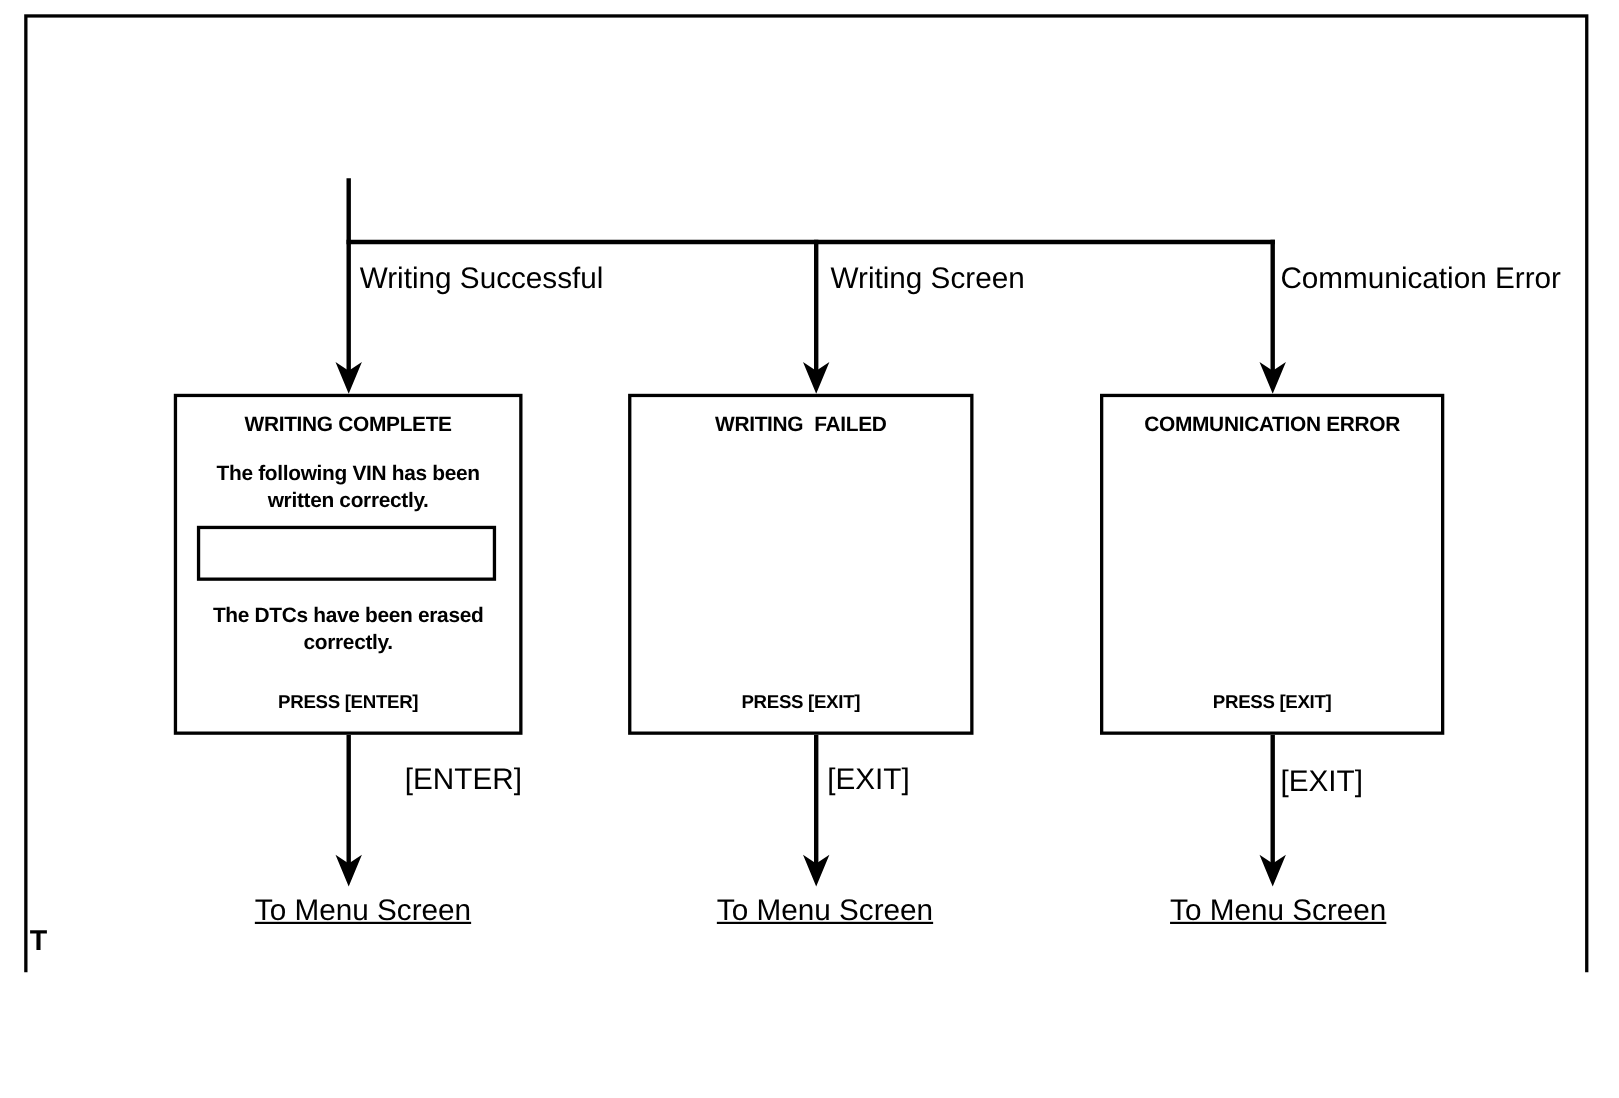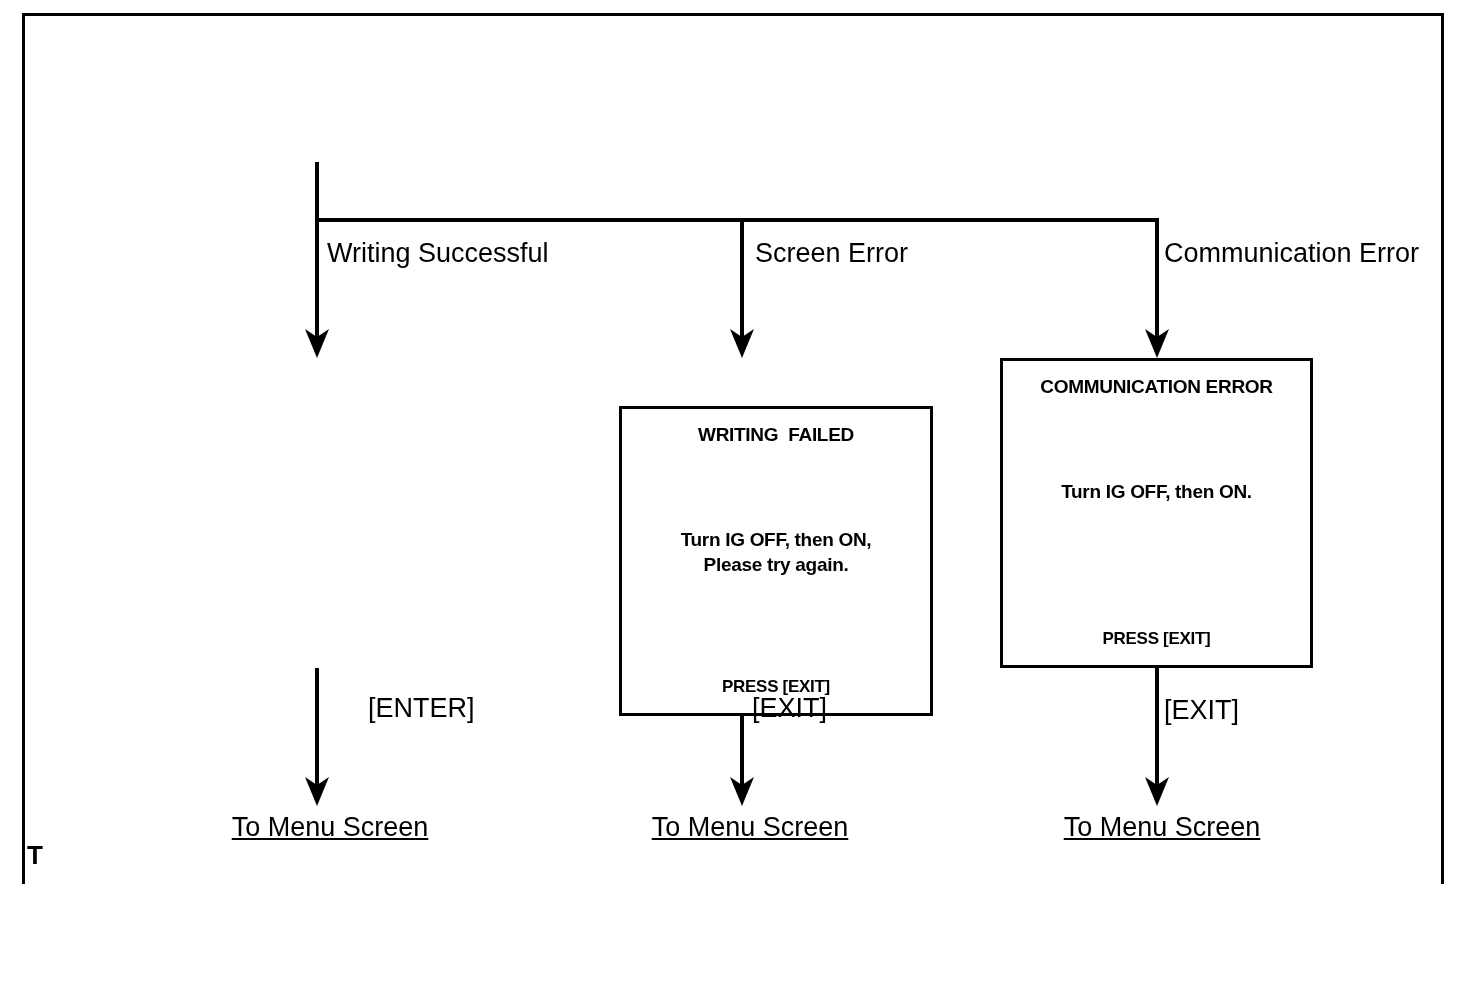--- a/index.html
+++ b/index.html
@@ -34,21 +34,21 @@
   .branch-label.b2 { left: 755px; top: 238px; }
   .branch-label.b3 { left: 1164px; top: 238px; }
   .screen-box {
     position: absolute;
     top: 358px;
     height: 310px;
     border: 3px solid #000000;
     background: #ffffff;
   }
   .screen-box.s1 { left: 158px; width: 317px; }
-  .screen-box.s2 { left: 619px; width: 314px; margin-top: 48px; }
+  .screen-box.s2 { left: 571px; width: 314px; }
   .screen-box.s3 { left: 1000px; width: 313px; }
   .box-title {
     position: absolute;
     top: 15px; left: 0; right: 0;
     text-align: center;
     font-weight: bold;
     font-size: 19px;
     letter-spacing: -0.3px;
     white-space: pre-wrap;
   }
@@ -140,34 +140,40 @@
 
     <line x1="317" y1="668" x2="317" y2="788" stroke="#000" stroke-width="4"></line>
     <line x1="742" y1="668" x2="742" y2="788" stroke="#000" stroke-width="4"></line>
     <line x1="1157" y1="668" x2="1157" y2="788" stroke="#000" stroke-width="4"></line>
     <polygon points="305,777 317,785 329,777 317,806" fill="#000"></polygon>
     <polygon points="730,777 742,785 754,777 742,806" fill="#000"></polygon>
     <polygon points="1145,777 1157,785 1169,777 1157,806" fill="#000"></polygon>
   </svg>
 
   <div class="branch-label b1">Writing Successful</div>
-  <div class="branch-label b2">Screen Error</div>
+  <div class="branch-label b2">Writing Screen</div>
   <div class="branch-label b3">Communication Error</div>
 
+  <div class="screen-box s1">
+    <div class="box-title">WRITING COMPLETE</div>
+    <div class="box-msg msg-vin-top">The following VIN has been
+written correctly.</div>
+    <div class="vin-field"></div>
+    <div class="box-msg msg-vin-bottom">The DTCs have been erased
+correctly.</div>
+    <div class="box-press">PRESS [ENTER]</div>
+  </div>
 
   <div class="screen-box s2">
     <div class="box-title">WRITING  FAILED</div>
-    <div class="box-msg msg-center">Turn IG OFF, then ON,
-Please try again.</div>
     <div class="box-press">PRESS [EXIT]</div>
   </div>
 
   <div class="screen-box s3">
     <div class="box-title">COMMUNICATION ERROR</div>
-    <div class="box-msg msg-center">Turn IG OFF, then ON.</div>
     <div class="box-press">PRESS [EXIT]</div>
   </div>
 
   <div class="action-label a1">[ENTER]</div>
   <div class="action-label a2">[EXIT]</div>
   <div class="action-label a3">[EXIT]</div>
 
   <div class="dest-label d1">To Menu Screen</div>
   <div class="dest-label d2">To Menu Screen</div>
   <div class="dest-label d3">To Menu Screen</div>

